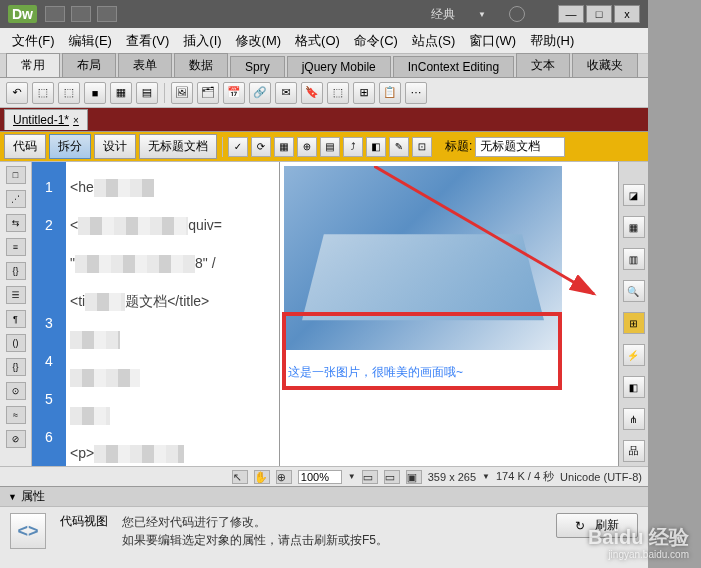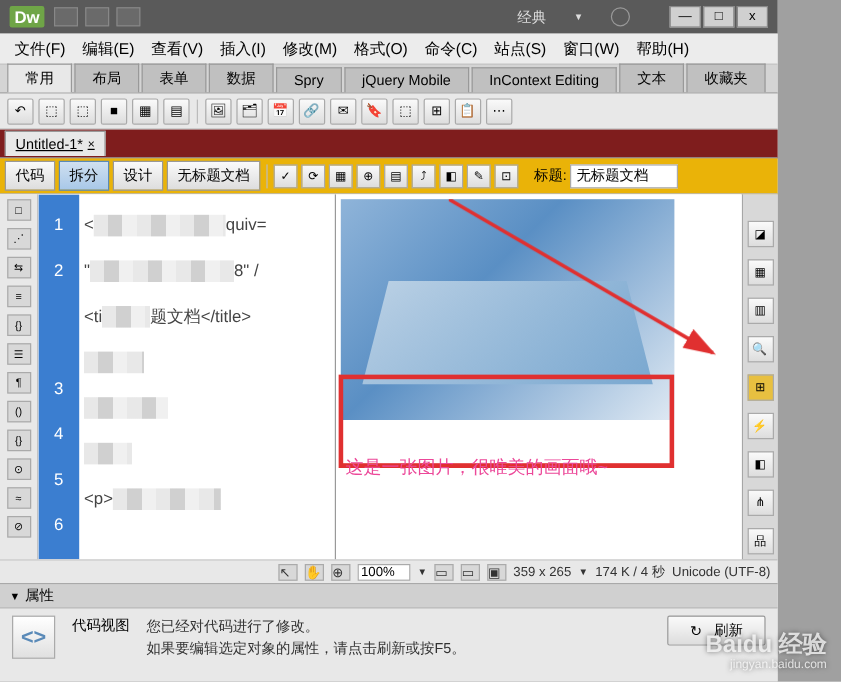--- a/index.html
+++ b/index.html
@@ -35,21 +35,21 @@
 .gutter { width: 32px; background: #e8e8e8; border-right: 1px solid #bbb; display: flex; flex-direction: column; align-items: center; padding-top: 4px; gap: 6px; }
 .gutter-icon { width: 20px; height: 18px; background: #d8d8d8; border: 1px solid #aaa; font-size: 9px; display: flex; align-items: center; justify-content: center; cursor: pointer; }
 .code-pane { width: 248px; background: #fff; position: relative; overflow: hidden; border-right: 1px solid #999; }
 .line-numbers { position: absolute; left: 0; top: 0; width: 34px; background: #3b7ed0; color: #fff; font-size: 14px; text-align: center; padding-top: 6px; line-height: 38px; height: 100%; }
 .code-content { margin-left: 34px; padding: 6px 4px; font-size: 14px; line-height: 38px; color: #444; position: relative; }
 .pixelate { background: repeating-linear-gradient(90deg, #e8e8e8 0 12px, #d0d0d0 12px 24px, #f0f0f0 24px 36px); filter: blur(.5px); display: inline-block; }
 .design-pane { flex: 1; background: #fff; position: relative; overflow: hidden; }
 .design-img { margin: 4px 0 0 4px; width: 278px; height: 184px; background: linear-gradient(135deg, #8fb4d9 0%, #5a8fc4 40%, #dfe9f3 100%); position: relative; }
 .design-img::after { content: ""; position: absolute; left: 30px; top: 60px; right: 30px; bottom: 30px; background: linear-gradient(135deg, #b8cfe4, #7aa8d0); transform: perspective(200px) rotateX(25deg); }
 .design-highlight { position: absolute; left: 2px; top: 150px; width: 280px; height: 78px; border: 4px solid #e03030; }
-.design-caption { position: absolute; left: 8px; top: 218px; font-size: 15px; color: #ec4899; }
+.design-caption { position: absolute; left: 8px; top: 202px; font-size: 12px; color: #3b82f6; }
 .arrow-line { position: absolute; left: 94px; top: 4px; width: 228px; height: 140px; pointer-events: none; }
 .right-panel { width: 30px; background: #d8d8d8; border-left: 1px solid #999; display: flex; flex-direction: column; align-items: center; padding-top: 22px; gap: 10px; }
 .rp-icon { width: 22px; height: 22px; border: 1px solid #aaa; background: linear-gradient(#fafafa,#ddd); font-size: 10px; display: flex; align-items: center; justify-content: center; cursor: pointer; }
 .statusbar { height: 20px; background: #e8e8e8; border-top: 1px solid #bbb; display: flex; align-items: center; font-size: 11px; padding: 0 6px; gap: 6px; color: #333; }
 .sb-icon { width: 16px; height: 14px; background: #d8d8d8; border: 1px solid #aaa; }
 .zoom-input { width: 44px; font-size: 11px; border: 1px solid #aaa; padding: 0 2px; }
 .statusbar-spacer { flex: 1; }
 .prop-panel { height: 82px; background: #e8e8e8; border-top: 1px solid #999; }
 .prop-header { height: 20px; background: #d0d0d0; display: flex; align-items: center; font-size: 12px; padding: 0 8px; border-bottom: 1px solid #bbb; }
 .prop-triangle { margin-right: 4px; font-size: 9px; }
@@ -178,20 +178,21 @@
           <div>1</div>
           <div>2</div>
           <div style="height:60px"></div>
           <div>3</div>
           <div>4</div>
           <div>5</div>
           <div>6</div>
           <div>7</div>
         </div>
         <div class="code-content">
+          <div><span>&lt;he</span><span class="pixelate" style="width:60px;height:18px;vertical-align:middle"></span></div>
           <div><span>&lt;</span><span class="pixelate" style="width:110px;height:18px;vertical-align:middle"></span><span>quiv=</span></div>
           <div><span>"</span><span class="pixelate" style="width:120px;height:18px;vertical-align:middle"></span><span>8" /</span></div>
           <div><span>&lt;ti</span><span class="pixelate" style="width:40px;height:18px;vertical-align:middle"></span><span>题文档&lt;/title&gt;</span></div>
           <div><span class="pixelate" style="width:50px;height:18px;vertical-align:middle"></span></div>
           <div><span class="pixelate" style="width:70px;height:18px;vertical-align:middle"></span></div>
           <div><span class="pixelate" style="width:40px;height:18px;vertical-align:middle"></span></div>
           <div><span>&lt;p&gt;</span><span class="pixelate" style="width:90px;height:18px;vertical-align:middle"></span></div>
         </div>
       </div>
 

